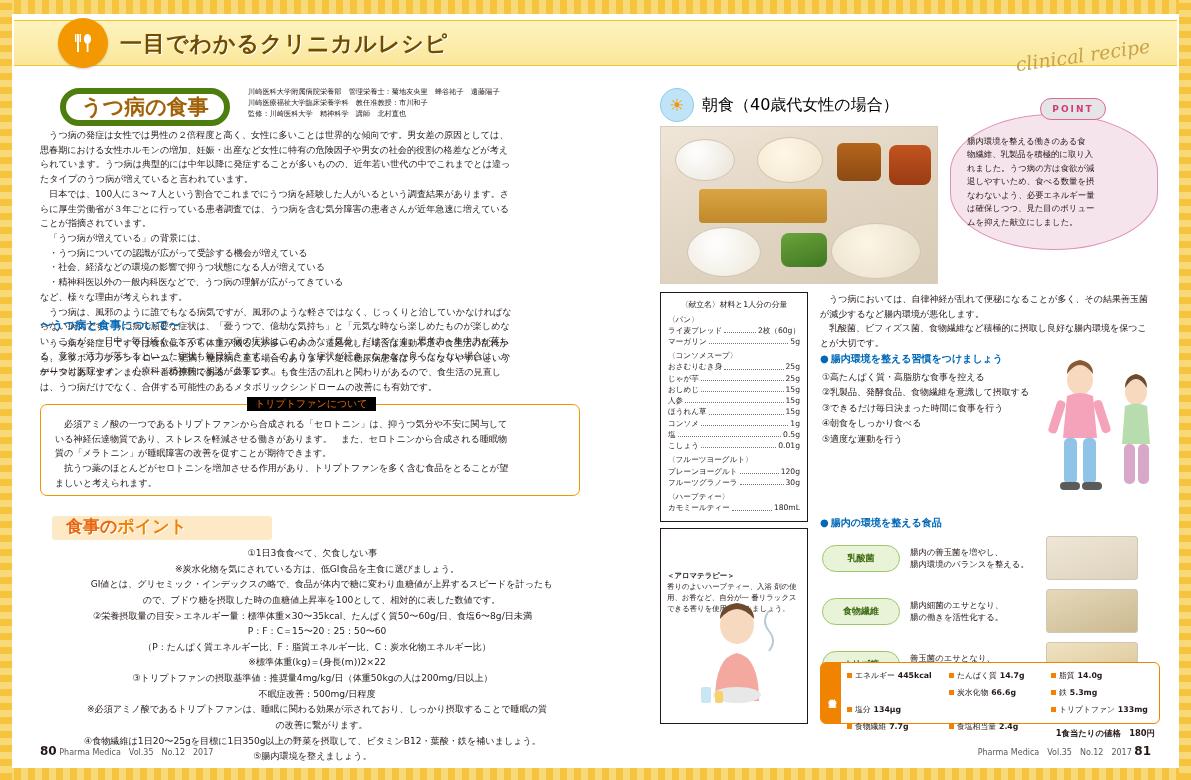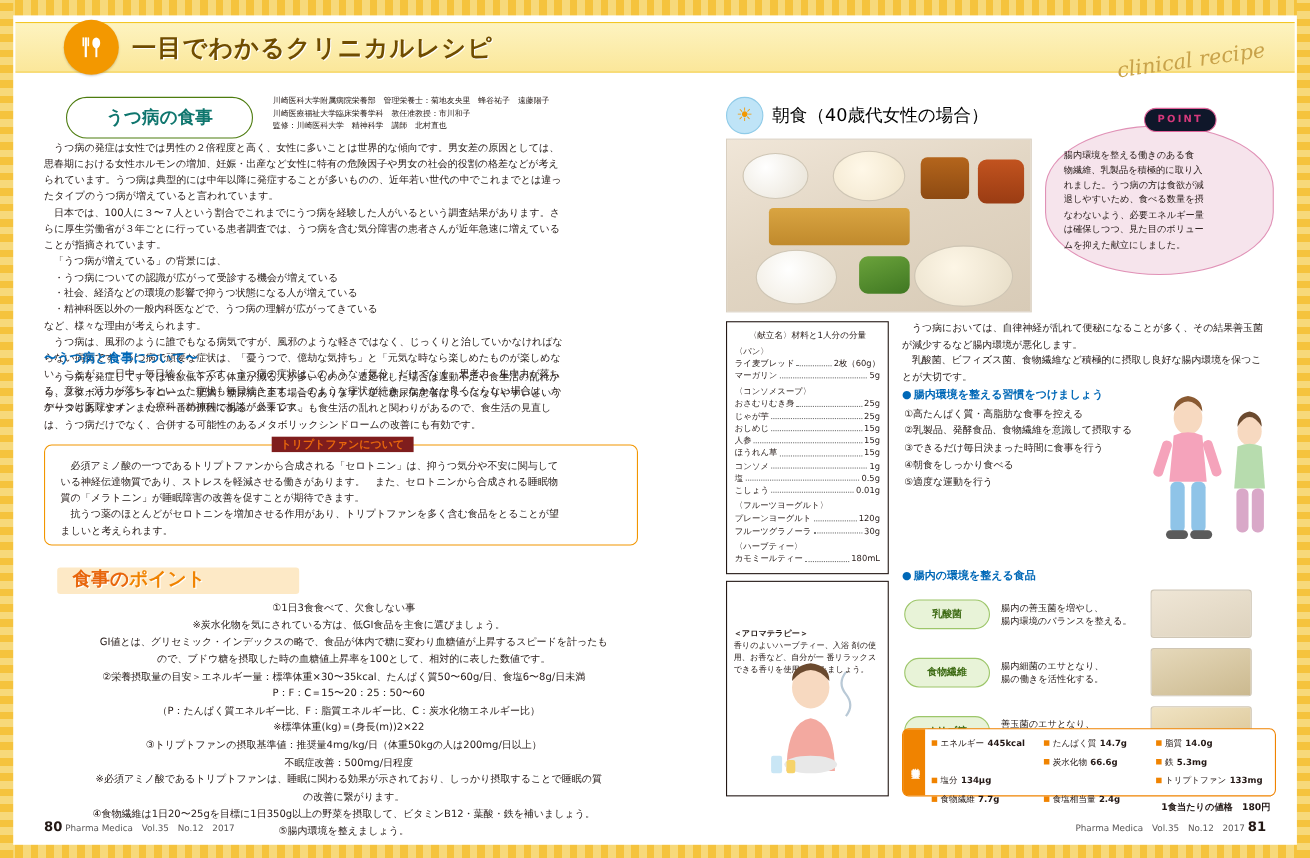--- a/index.html
+++ b/index.html
@@ -68,24 +68,24 @@
     position:absolute; right:40px; top:44px;
     font-family:"DejaVu Serif", serif;
     font-style:italic; font-size:19px; color:#c8a24a;
     transform:rotate(-8deg);
   }
 
   
   .title-pill {
     position:absolute; left:60px; top:88px;
     width:170px; height:38px;
-    border:1px solid #4d7c0f;
+    border:6px solid #4d7c0f;
     border-radius:19px;
     display:flex; align-items:center; justify-content:center;
-    font-size:16px; font-weight:bold; color:#0f766e;
+    font-size:21px; font-weight:bold; color:#a16207;
   }
   .credits {
     position:absolute; left:248px; top:86px;
     font-size:7.2px; line-height:1.55; color:#231815;
     white-space:pre-line;
   }
   .body-text {
     position:absolute;
     font-size:9.1px; line-height:1.62;
     color:#231815;
@@ -102,22 +102,22 @@
   #about-text { left:40px; top:336px; width:540px; }
 
   .tryp-box {
     position:absolute; left:40px; top:404px; width:540px; height:92px;
     border:1.4px solid #f29600;
     border-radius:7px;
     background:#fff;
   }
   .tryp-title {
     position:absolute; left:206px; top:-8px;
-    background:#7f1d1d; padding:0 8px;
-    font-size:10px; font-weight:bold; color:#e8660c;
+    background:#000000; padding:0 8px;
+    font-size:10px; font-weight:normal; color:#e8660c;
   }
   .tryp-body {
     position:absolute; left:14px; top:12px; width:512px;
     font-size:9.1px; line-height:1.62; white-space:pre-line;
   }
 
   .points-banner {
     position:absolute; left:52px; top:512px;
     width:220px; height:30px;
   }
@@ -201,21 +201,21 @@
 
   .point-bubble {
     position:absolute; left:950px; top:114px; width:208px; height:136px;
     background:#f6e4ec;
     border:1.5px solid #e091b6;
     border-radius:50% / 42%;
   }
   .point-tag {
     position:absolute; left:1040px; top:98px;
     width:66px; height:22px; border-radius:11px;
-    background:#0f172a; border:1.5px solid #e0649a;
+    background:#e5e5e5; border:1.5px solid #e0649a;
     color:#d6397c; font-size:9px; font-weight:bold;
     display:flex; align-items:center; justify-content:center;
     letter-spacing:2px;
   }
   .point-body {
     position:absolute; left:16px; top:20px; width:176px;
     font-size:8.4px; line-height:1.6; color:#231815;
     white-space:pre-line;
   }
 

